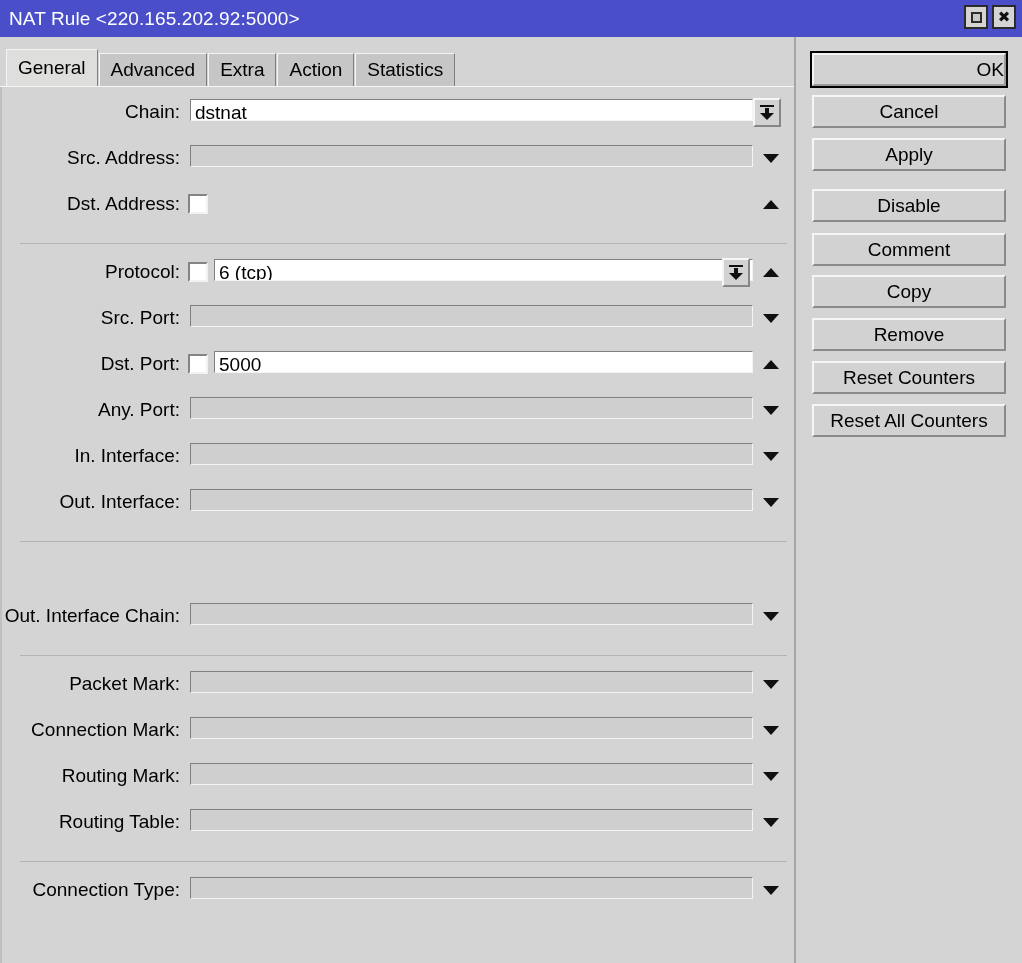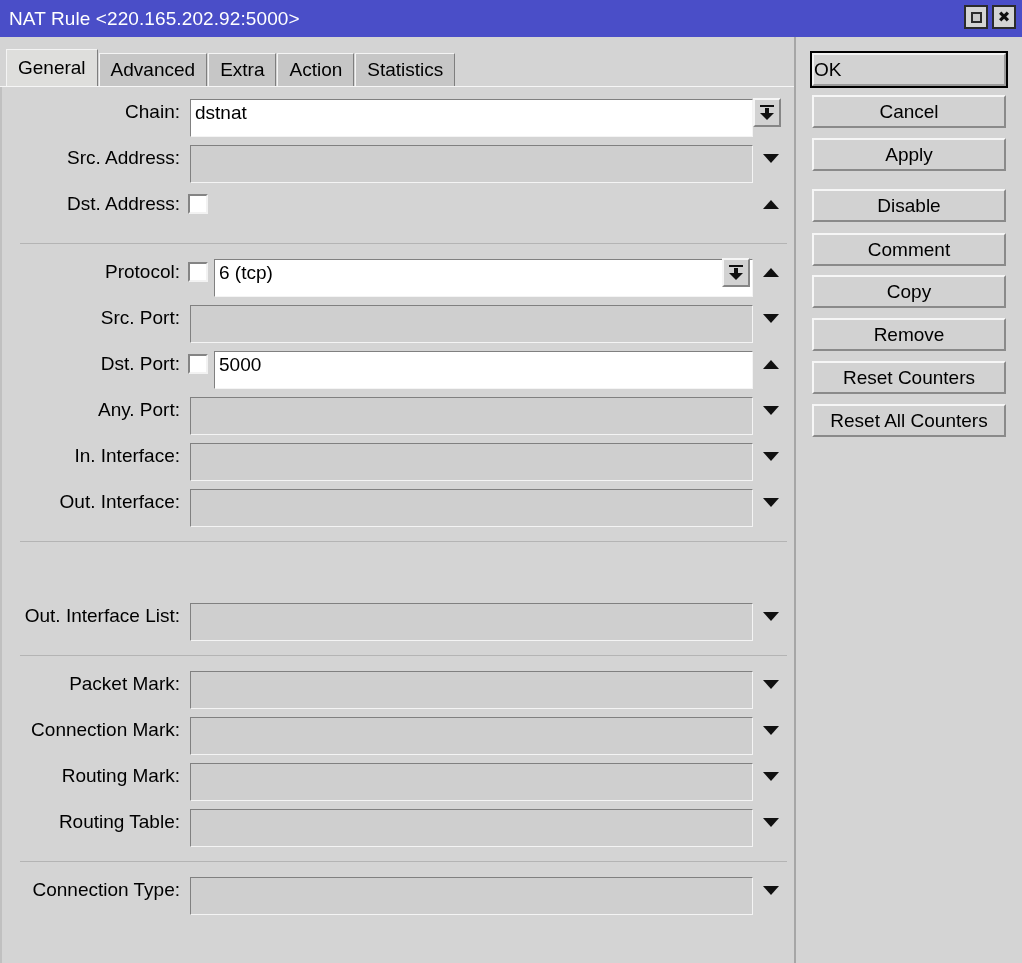--- a/index.html
+++ b/index.html
@@ -178,21 +178,21 @@
     border-top: 2px solid #848484;
     border-left: 2px solid #848484;
     border-right: 2px solid #f2f2f2;
     border-bottom: 2px solid #f2f2f2;
     box-sizing: border-box;
   }
 
   .field {
     position: absolute;
     top: 3px;
-    height: 38px;
+    height: 22px;
     box-sizing: border-box;
     border-top: 1px solid #808080;
     border-left: 1px solid #808080;
     border-right: 1px solid #f4f4f4;
     border-bottom: 1px solid #f4f4f4;
     font-size: 19px;
     color: #000000;
     line-height: 25px;
     padding-left: 4px;
     white-space: nowrap;
@@ -293,21 +293,21 @@
   .btn.default .inner {
     position: absolute;
     left: 0; top: 0; right: 0; bottom: 0;
     border-top: 2px solid #f2f2f2;
     border-left: 2px solid #f2f2f2;
     border-right: 2px solid #9a9a9a;
     border-bottom: 2px solid #9a9a9a;
     box-sizing: border-box;
     display: flex;
     align-items: center;
-    justify-content: flex-start;
+    justify-content: flex-end;
   }
 </style>
 </head>
 <body>
 
 <div id="window">
 
   <div id="titlebar">
     <div id="title-text">NAT Rule &lt;220.165.202.92:5000&gt;</div>
     <div id="window-controls">
@@ -434,21 +434,21 @@
         <div class="label">In. Interface:</div>
         <div class="field empty"><span></span></div>
         <div class="tri">
           <svg width="18" height="11" viewBox="0 0 18 11">
             <polygon points="1,1 17,1 9,10" fill="#101010"></polygon>
           </svg>
         </div>
       </div>
       <div class="sep" style="top: 454px;"></div>
       <div class="row" style="top: 513px;">
-        <div class="label">Out. Interface List:</div>
+        <div class="label">Out. Interface Chain:</div>
         <div class="field empty"><span></span></div>
         <div class="tri">
           <svg width="18" height="11" viewBox="0 0 18 11">
             <polygon points="1,1 17,1 9,10" fill="#101010"></polygon>
           </svg>
         </div>
       </div>
       <div class="sep" style="top: 568px;"></div>
       <div class="row" style="top: 581px;">
         <div class="label">Packet Mark:</div>

